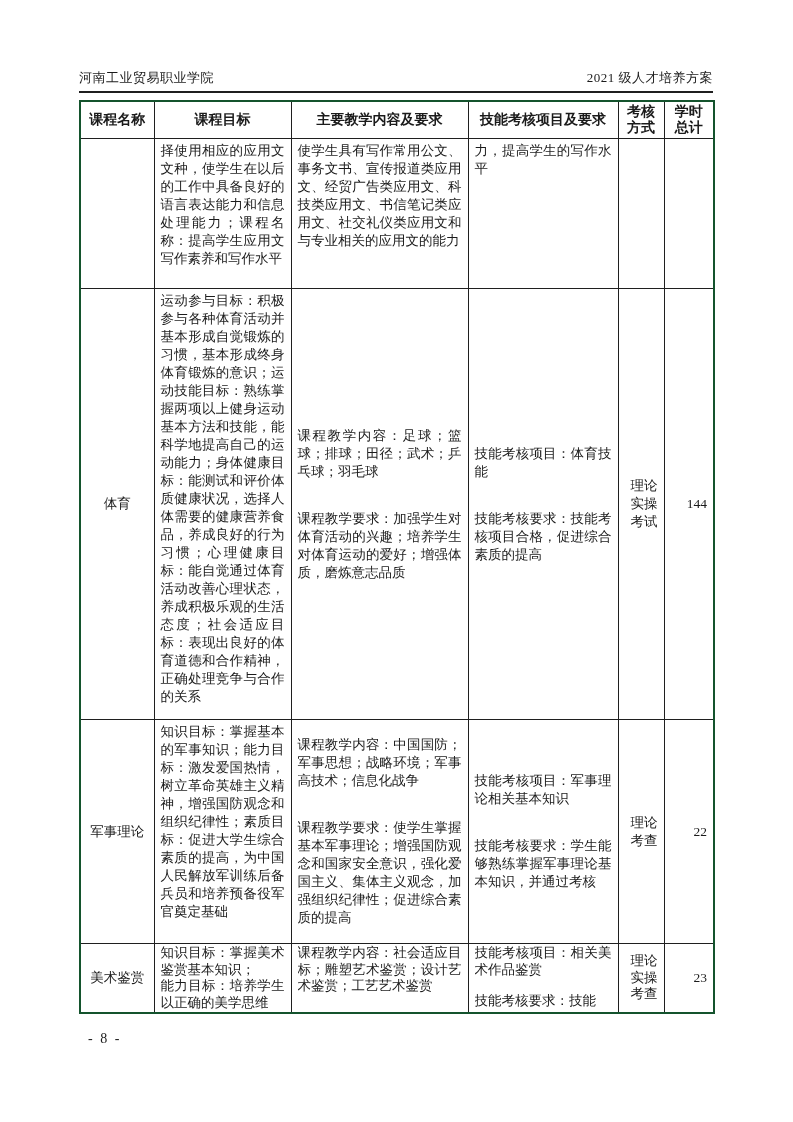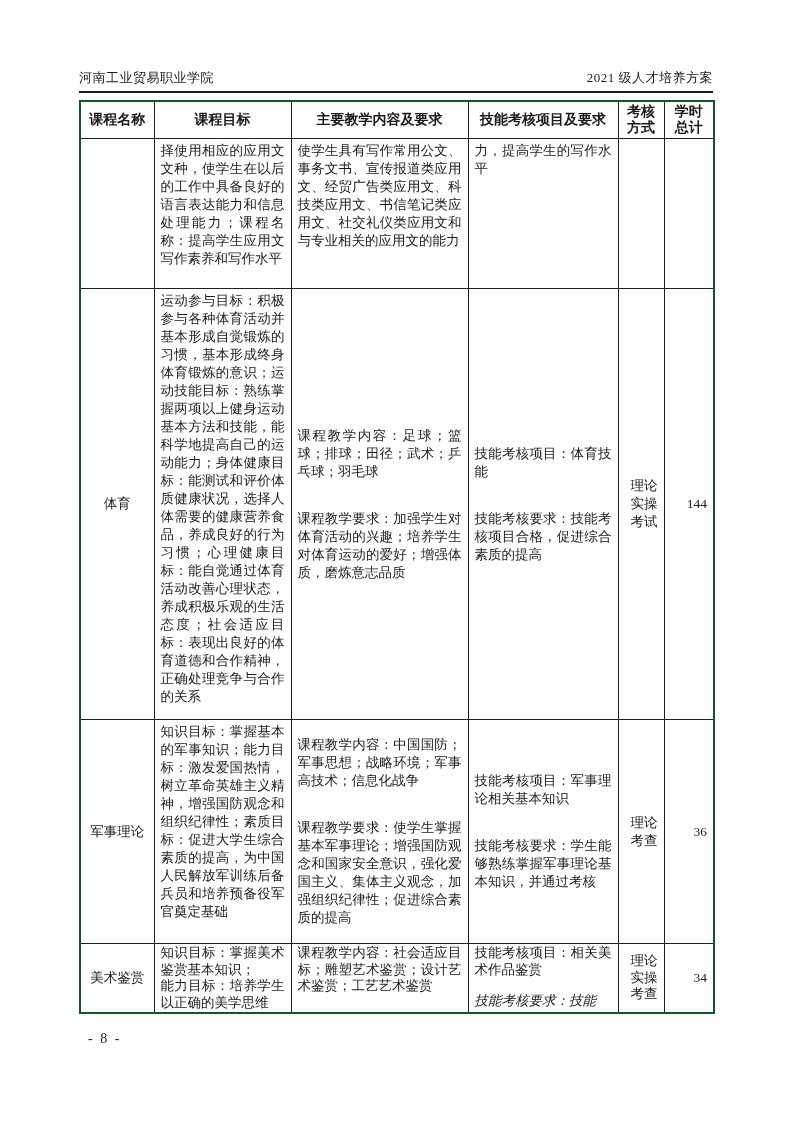--- a/index.html
+++ b/index.html
@@ -67,21 +67,21 @@
   tr.r2 { height: 224px; }
   tr.r3 { height: 69px; }
   tr.r3 td { line-height: 16.5px; padding-top: 1px; padding-bottom: 1px; }
   tr.r3 .clip { max-height: 66px; overflow: hidden; }
   td.top  { vertical-align: top; }
   td.cen  { text-align: right; }
   td.name { text-align: center; }
   td.pre  { white-space: pre-line; }
   td p { text-align: justify; }
   td.gap p + p { margin-top: 29px; }
-  tr.r3 td.gap p + p { margin-top: 15px; font-style: italic; }
+  tr.r3 td.gap p + p { margin-top: 15px; }
   
   .pfoot {
     position: absolute;
     left: 88px;
     top: 1031px;
     font-size: 14px;
     letter-spacing: 2px;
   }
 </style>
 </head>
@@ -161,21 +161,21 @@
         <td class="gap">
           <p>课程教学内容：中国国防；军事思想；战略环境；军事高技术；信息化战争</p>
           <p>课程教学要求：使学生掌握基本军事理论；增强国防观念和国家安全意识，强化爱国主义、集体主义观念，加强组织纪律性；促进综合素质的提高</p>
         </td>
         <td class="gap">
           <p>技能考核项目：军事理论相关基本知识</p>
           <p>技能考核要求：学生能够熟练掌握军事理论基本知识，并通过考核</p>
         </td>
         <td class="cen pre">理论
 考查</td>
-        <td class="cen">36</td>
+        <td class="cen">22</td>
       </tr>
 
       <tr class="r3">
         <td class="name">美术鉴赏</td>
         <td class="top">
           <div class="clip">
             <p>知识目标：掌握美术鉴赏基本知识；</p>
             <p>能力目标：培养学生以正确的美学思维</p>
           </div>
         </td>
@@ -186,21 +186,21 @@
         </td>
         <td class="top gap">
           <div class="clip">
             <p>技能考核项目：相关美术作品鉴赏</p>
             <p>技能考核要求：技能</p>
           </div>
         </td>
         <td class="cen pre">理论
 实操
 考查</td>
-        <td class="cen">34</td>
+        <td class="cen">23</td>
       </tr>
 
     </tbody>
   </table>
 
   <div class="pfoot">- 8 -</div>
 
 </div>
 
 </body></html>

